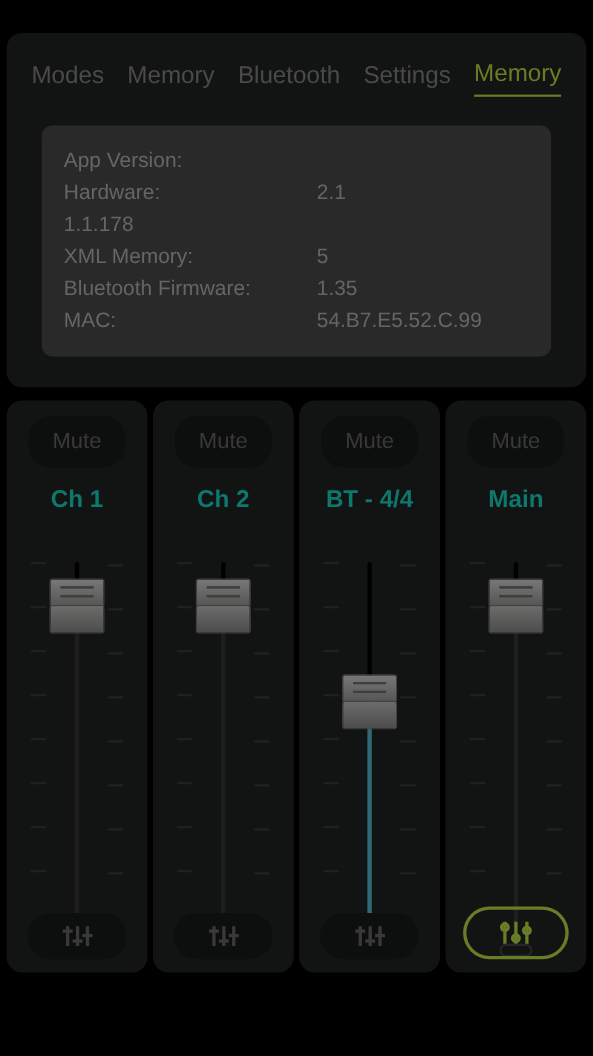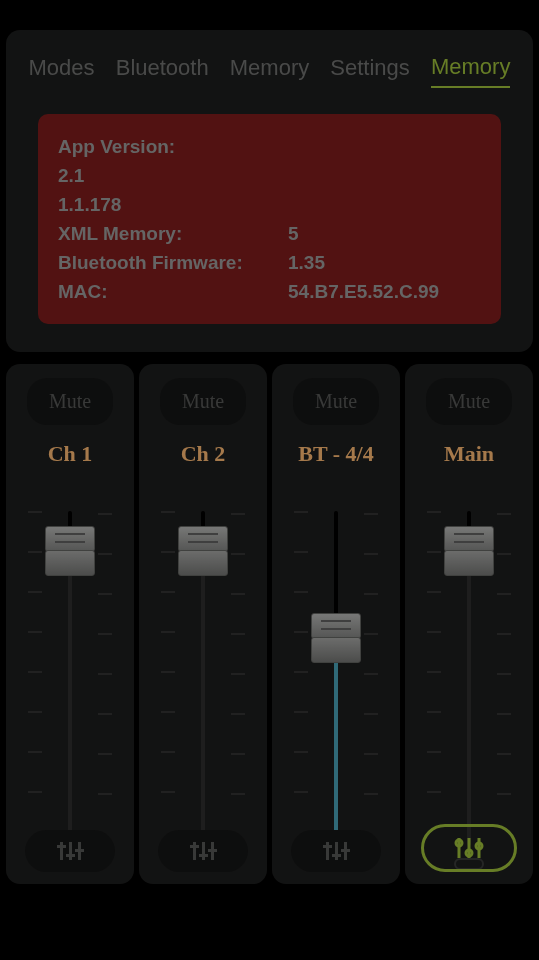--- a/index.html
+++ b/index.html
@@ -1,27 +1,27 @@
 <!DOCTYPE html>
 <html><head>
 <meta charset="utf-8">
 <style>
   html,body{margin:0;padding:0;background:#000;width:539px;height:960px;overflow:hidden;font-family:-apple-system,Helvetica,Arial,sans-serif;}
   .top-panel{margin:30px 6px 0 6px;background:#1d1e1e;border-radius:14px;padding:20px 0 28px 0;}
   .tabs{display:flex;justify-content:space-around;align-items:center;padding:0 12px 18px 12px;}
   .tab{color:#717271;font-size:22px;padding:4px 0 6px 0;cursor:pointer;}
   .tab.active{color:#9ec13b;border-bottom:2px solid #9ec13b;}
-  .info-card{margin:8px 32px 0 32px;background:#7f1d1d;border-radius:10px;padding:18px 20px;font-weight:bold;}
+  .info-card{margin:8px 32px 0 32px;background:#404040;border-radius:10px;padding:18px 20px;}
   .info-row{display:flex;color:#9b9c9b;font-size:19px;line-height:29px;}
   .info-label{flex:0 0 230px;}
   .info-value{flex:1;}
-  .mixer{display:flex;gap:5px;margin:12px 6px 0 6px;font-family:Liberation Serif, serif;}
+  .mixer{display:flex;gap:5px;margin:12px 6px 0 6px;}
   .channel{flex:1;background:#1d1e1e;border-radius:14px;display:flex;flex-direction:column;align-items:center;padding:14px 0 14px 0;height:520px;box-sizing:border-box;position:relative;}
   .mute-btn{background:#151616;color:#575857;border-radius:20px;font-size:20px;padding:12px 22px;margin-bottom:16px;}
-  .ch-label{color:#fdba74;font-size:22px;font-weight:600;margin-bottom:44px;}
+  .ch-label{color:#14b8a6;font-size:22px;font-weight:600;margin-bottom:44px;}
   .fader-track{position:relative;flex:1;width:60px;display:flex;justify-content:center;}
   .rail{position:absolute;top:0;bottom:0;width:4px;background:#2e2f2e;border-radius:2px;}
   .rail.top{background:#000;}
   .rail.active{background:#4aa4b9;}
   .ticks{position:absolute;left:-12px;right:-12px;top:0;bottom:0;}
   .tick{position:absolute;left:0;right:0;height:2px;}
   .tick span{display:block;width:14px;height:2px;background:#333;}
   .tick .r{float:right;}
   .knob{position:absolute;width:50px;height:48px;left:5px;filter:brightness(0.92);}
   .knob .cap{background:linear-gradient(#c7c8c6,#8e8f8d);height:24px;border-radius:3px;border:1px solid #6c6d6b;}
@@ -38,30 +38,31 @@
   .eq-icon-bar.b3::after{top:7px;}
   .main-eq-svg{stroke:#9ec13b;stroke-width:3;fill:none;}
   .overlay{position:fixed;top:0;left:0;width:539px;height:960px;background:rgba(0,0,0,0.35);pointer-events:none;}
 </style>
 </head>
 <body>
 
 <div class="top-panel">
   <div class="tabs">
     <div class="tab">Modes</div>
+    <div class="tab">Memory</div>
     <div class="tab">Bluetooth</div>
-    <div class="tab">Memory</div>
     <div class="tab">Settings</div>
     <div class="tab active">Memory</div>
   </div>
   <div class="info-card">
     <div class="info-row">
         <div class="info-label">App Version:</div>
       </div>
     <div class="info-row">
+        <div class="info-label">Hardware:</div>
         <div class="info-value">2.1</div>
       </div>
     <div class="info-row">
         <div class="info-value">1.1.178</div>
       </div>
     <div class="info-row">
         <div class="info-label">XML Memory:</div>
         <div class="info-value">5</div>
       </div>
     <div class="info-row">

